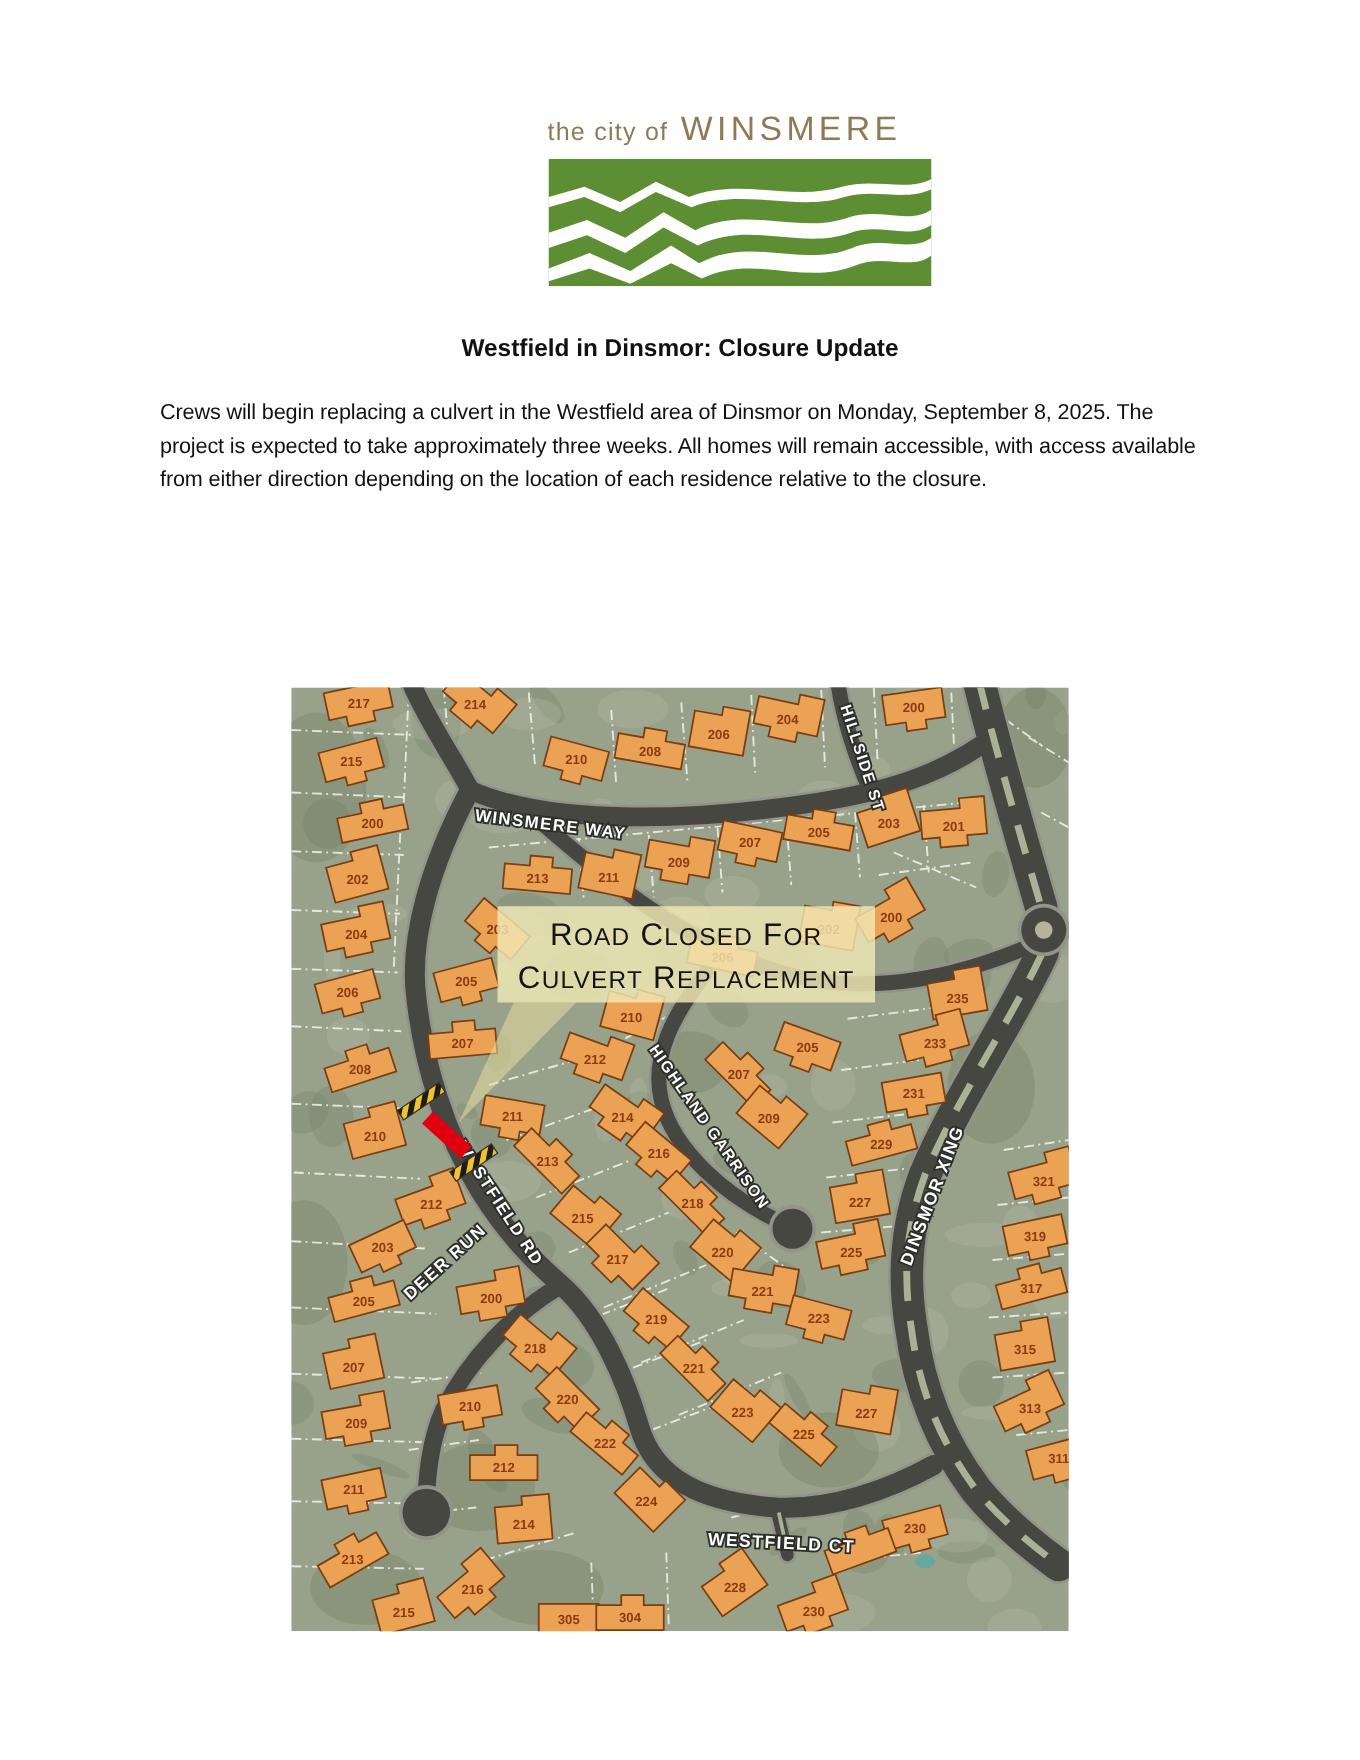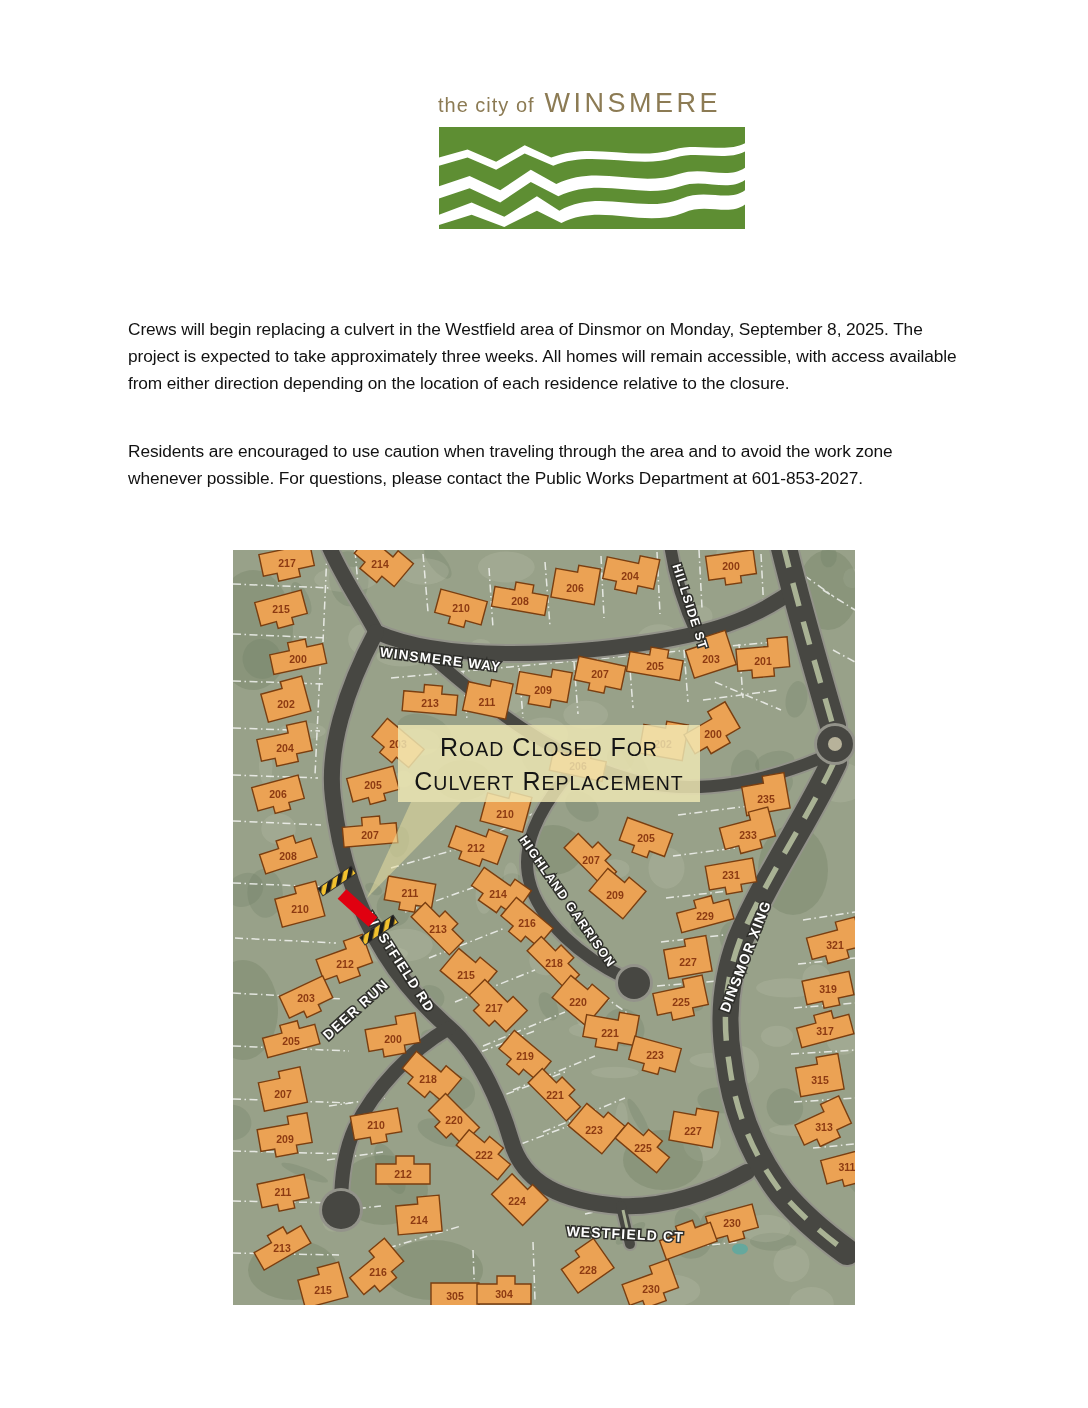--- a/index.html
+++ b/index.html
@@ -31,23 +31,23 @@
       <span class="logo-name">WINSMERE</span>
     </div>
     <svg class="logo-green" width="308" height="102" viewBox="0 0 300 100">
       <rect x="0" y="0" width="300" height="100" fill="#5E8E33"></rect>
       <path fill="#FFFFFF" d="M0,30 L28,22 L56,34 L84,18 L110,30 C150,14 190,34 230,22 C255,15 280,26 300,16 L300,24 C280,34 255,23 232,30 C195,42 150,22 112,38 L84,26 L56,42 L28,30 L0,38 Z"></path>
       <path fill="#FFFFFF" d="M0,58 L30,48 L60,62 L90,42 L115,56 C155,36 195,60 235,46 C260,38 282,52 300,40 L300,52 C282,64 260,50 237,58 C198,72 158,48 117,68 L90,54 L60,74 L30,60 L0,70 Z"></path>
       <path fill="#FFFFFF" d="M0,86 L32,74 L64,88 L96,68 L118,82 C158,60 198,86 238,70 C262,60 284,74 300,62 L300,76 C284,88 262,74 240,84 C200,100 160,74 120,94 L96,82 L64,98 L32,86 L0,96 Z"></path>
     </svg>
   </div>
 
+  <div class="doc-title">Westfield in Dinsmor: Closure Update</div>
 
   <div class="para para1">Crews will begin replacing a culvert in the Westfield area of Dinsmor on Monday, September 8, 2025. The project is expected to take approximately three weeks. All homes will remain accessible, with access available from either direction depending on the location of each residence relative to the closure.</div>
-  <div class="para para2">Residents are encouraged to use caution when traveling through the area and to avoid the work zone whenever possible. For questions, please contact the Public Works Department at 601-853-2027.</div>
 
   <div class="map-wrap">
     <svg id="mapsvg" width="622" height="755" viewBox="0 0 622 755">
         <defs>
           <pattern id="hz" patternUnits="userSpaceOnUse" width="9" height="9" patternTransform="rotate(45)">
             <rect width="9" height="9" fill="#F2C12E"></rect>
             <rect width="4.5" height="9" fill="#1c1c1c"></rect>
           </pattern>
         </defs>
         <rect x="0" y="0" width="622" height="755" fill="#98A189"></rect>

